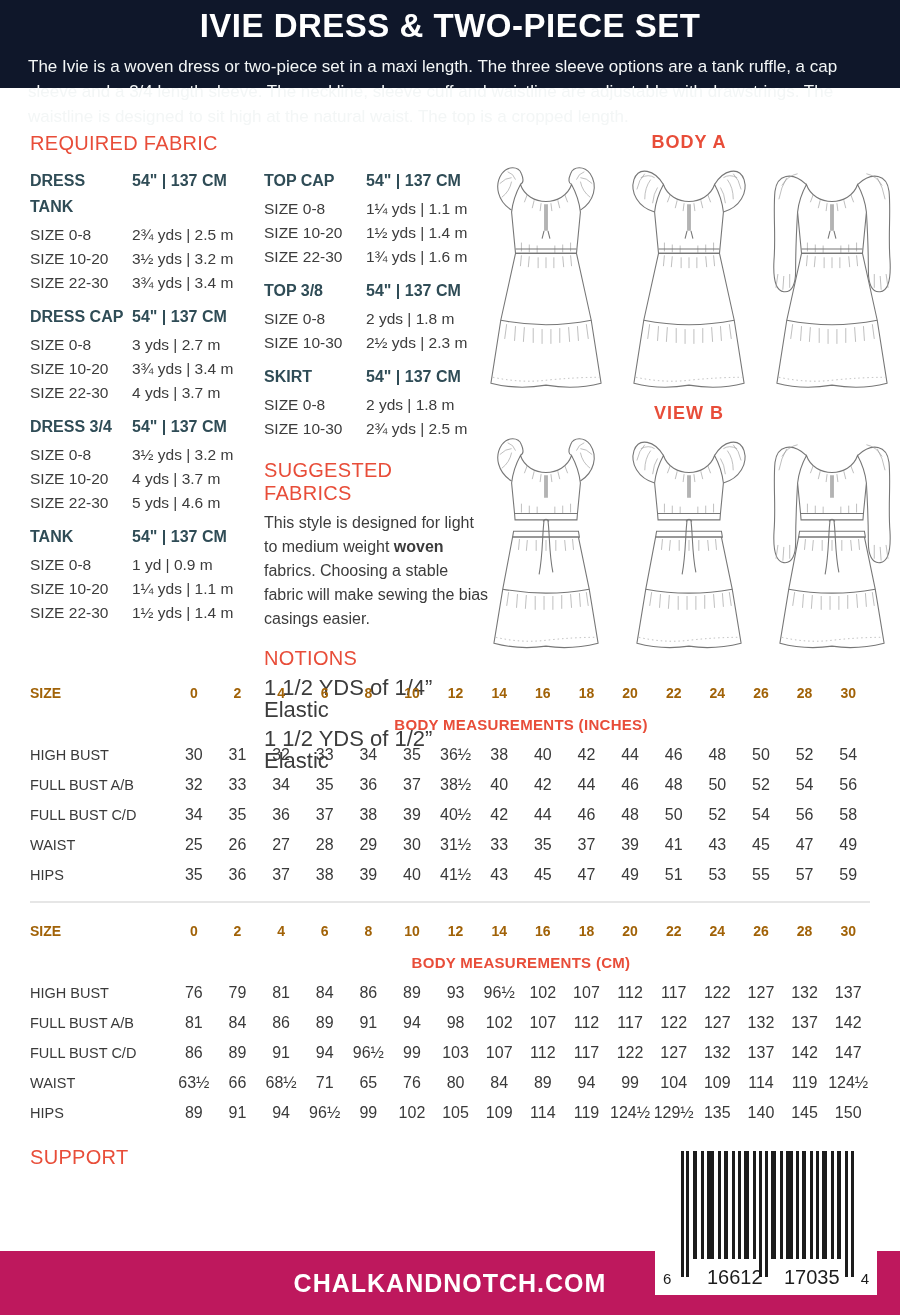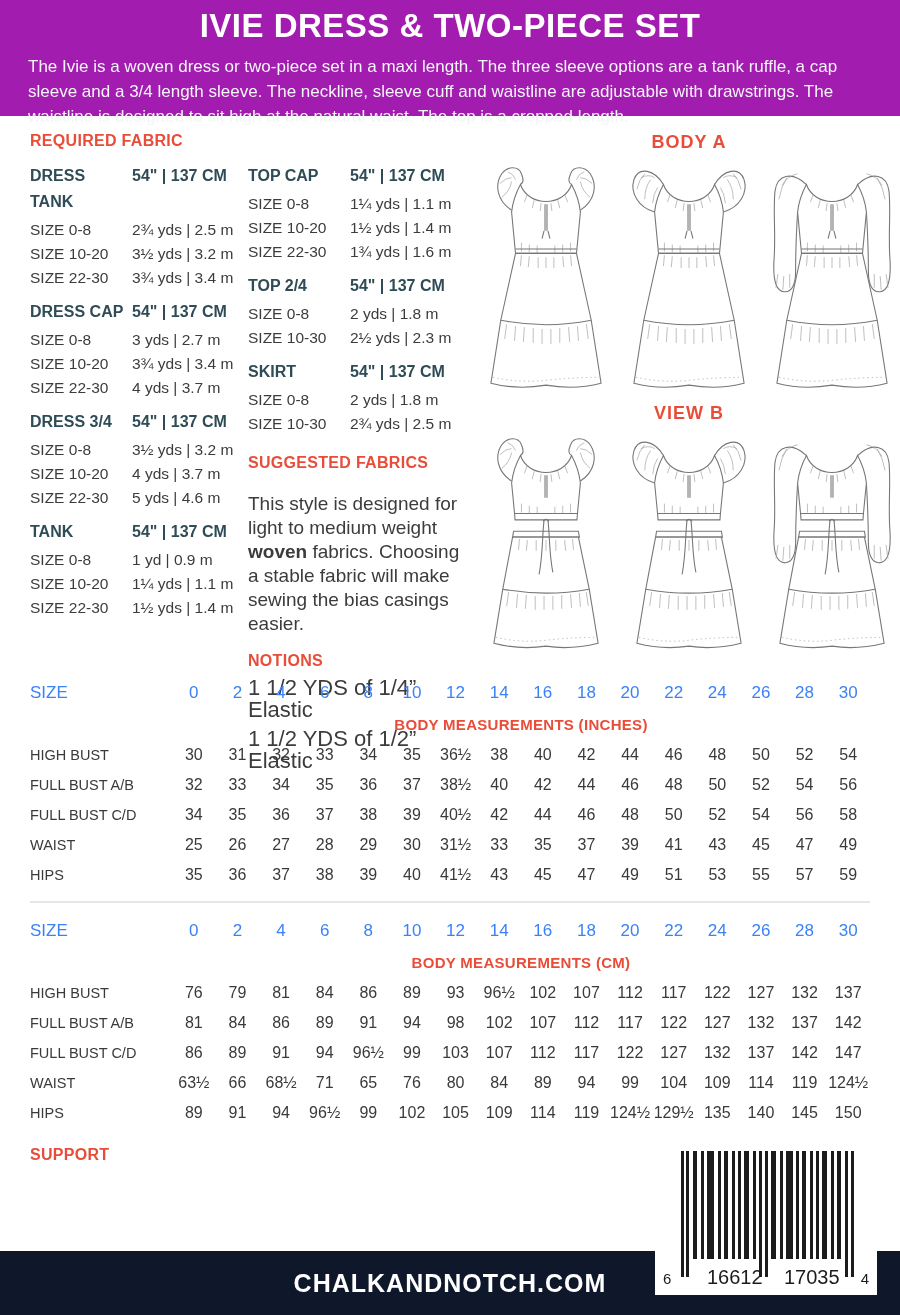--- a/index.html
+++ b/index.html
@@ -1,66 +1,66 @@
 <!DOCTYPE html>
 <html><head>
 <meta charset="utf-8">
 <style>
   *{margin:0;padding:0;box-sizing:border-box}
   html,body{background:#fff}
   body{width:900px;height:1315px;position:relative;overflow:hidden;
        font-family:"Liberation Sans",sans-serif;color:#3c3c3c}
 
   
-  .header{position:absolute;top:0;left:0;width:900px;height:116px;background:#a21caf}
+  .header{position:absolute;top:0;left:0;width:900px;height:88px;background:#0f172a}
   .title{margin-top:7px;text-align:center;font-size:33px;font-weight:bold;
          letter-spacing:.5px;color:#fff}
   .desc{margin:9px 28px 0 28px;font-size:17px;line-height:25px;color:#f3f6f6}
 
-  .orange-h{color:#E84D39;font-weight:bold;font-size:16px;letter-spacing:.3px}
+  .orange-h{color:#E84D39;font-weight:normal;font-size:20px;letter-spacing:.3px}
 
   
   .fabric-area{position:absolute;left:30px;top:132px;width:452px}
-  .fab-cols{display:flex;margin-top:13px}
+  .fab-cols{display:flex;gap:16px;margin-top:13px}
   .fcol{width:218px}
   .ftable{margin-bottom:9px}
   .frow{display:flex;font-size:15.5px;line-height:24px;color:#3c3c3c}
   .frow>span:first-child{width:102px;flex:none}
   .fhead{font-weight:bold;color:#2F4C56;font-size:16px;line-height:26px;margin-bottom:3px}
   .fhead>span:first-child{width:102px}
 
   
   .sf-head{margin-top:18px}
-  .sf-text{margin-top:20px;font-size:19px;line-height:24px;width:225px}
+  .sf-text{margin-top:6px;font-size:16px;line-height:24px;width:225px}
   .notions-head{margin-top:16px}
   .notion{margin-top:7px;font-size:22px;line-height:22px}
 
   
   .views{position:absolute;left:478px;top:132px;width:422px}
   .view-label{text-align:center;font-weight:bold;color:#E84D39;font-size:18px;letter-spacing:1px}
   .garments{display:flex;justify-content:space-between;margin-top:5px;margin-bottom:9px}
   .garment{width:136px;height:236px}
   .garment-b{width:136px;height:226px}
 
   
   .size-area{position:absolute;left:30px;top:676px;width:840px}
   .st{display:grid;grid-template-columns:142px repeat(16,1fr)}
   .st .cell{text-align:center;font-size:16px;line-height:30px;color:#3a3a3a}
   .st .rowlabel{text-align:left;font-size:14.5px}
-  .st .h{font-weight:normal;color:#3b82f6;font-size:17px;line-height:34px}
+  .st .h{font-weight:bold;color:#a16207;font-size:14px;line-height:34px}
   .st .section{grid-column:2/-1;text-align:center;color:#E84D39;font-weight:bold;
                font-size:15px;line-height:30px;letter-spacing:.3px}
   .divider{border-top:2px solid #e6e6e6;margin:11px 0}
 
   
   .support{position:absolute;left:30px;top:1146px;width:632px}
   .support p{margin-top:6px;font-size:16.5px;line-height:24px}
 
   
-  .footer{position:absolute;left:0;bottom:0;width:900px;height:64px;background:#0f172a;
+  .footer{position:absolute;left:0;bottom:0;width:900px;height:64px;background:#be185d;
           display:flex;align-items:center;justify-content:center}
   .site{color:#fff;font-weight:bold;font-size:25px;letter-spacing:1px}
   .barcode-box{position:absolute;right:23px;bottom:20px;width:222px;height:150px;
                background:#fff;z-index:2}
   .bc-wrap{position:relative;width:100%;height:100%}
   .bc-digit{position:absolute;font-size:15px;color:#1c1c1c}
   .d1{left:8px;bottom:8px}.d2{left:52px;bottom:6px;font-size:20px}
   .d3{left:129px;bottom:6px;font-size:20px}.d4{right:8px;bottom:8px}
 
   svg .line{fill:none;stroke:#777;stroke-width:1.1}
@@ -234,21 +234,21 @@
               <span>SIZE 10-20</span>
               <span>1½ yds | 1.4 m</span>
             </div>
             <div class="frow ">
               <span>SIZE 22-30</span>
               <span>1¾ yds | 1.6 m</span>
             </div>
           </div>
           <div class="ftable">
             <div class="frow fhead">
-              <span>TOP 2/4</span>
+              <span>TOP 3/8</span>
               <span>54" | 137 CM</span>
             </div>
             <div class="frow ">
               <span>SIZE 0-8</span>
               <span>2 yds | 1.8 m</span>
             </div>
             <div class="frow ">
               <span>SIZE 10-30</span>
               <span>2½ yds | 2.3 m</span>
             </div>

